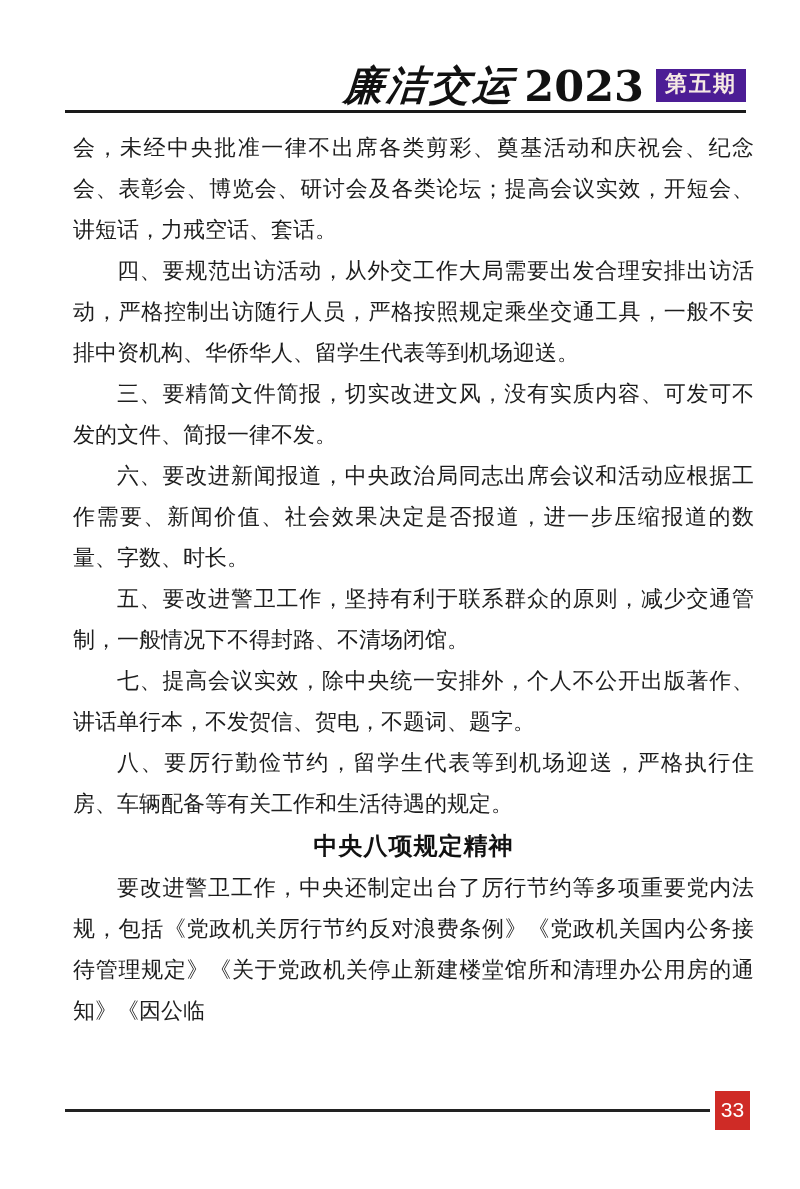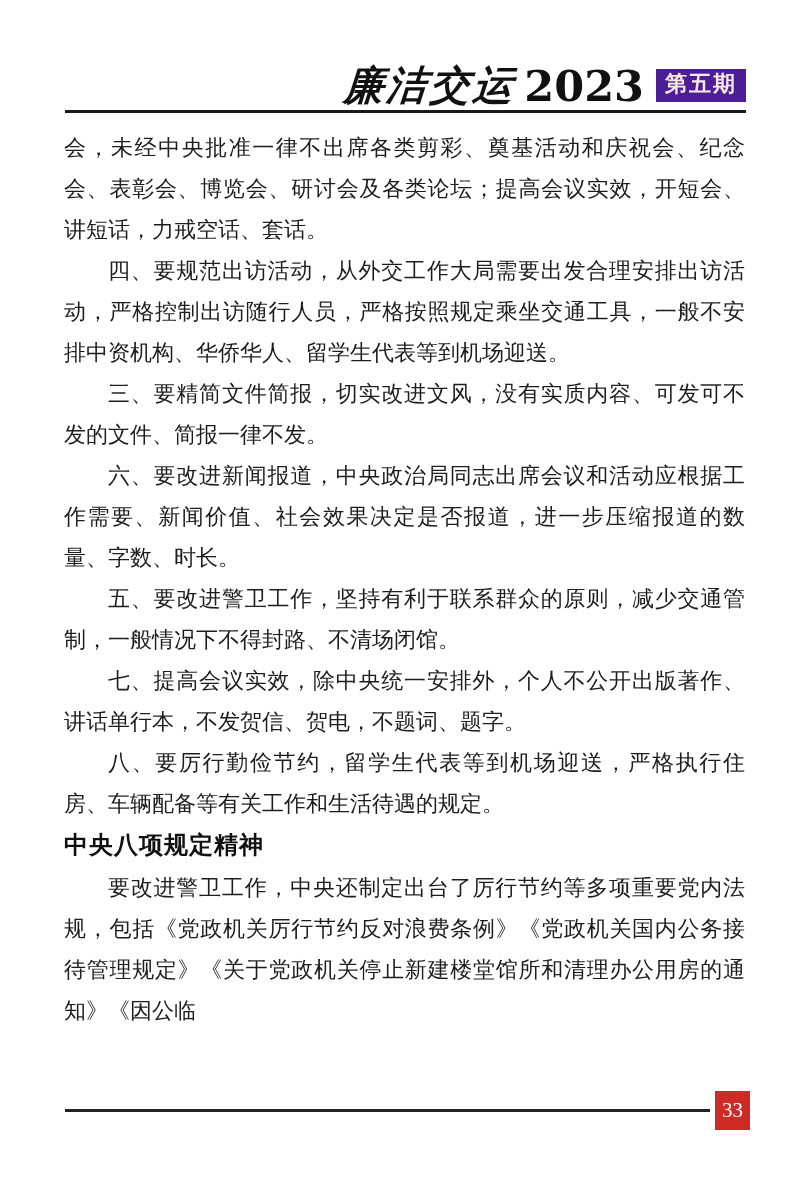--- a/index.html
+++ b/index.html
@@ -56,39 +56,40 @@
     top: 110px;
     height: 3px;
     background: #1a1a1a;
     border-bottom: 2px solid #ffffff;
     box-shadow: 0 4px 0 -2.6px #4a4a4a;
   }
 
   
   .body-text {
     position: absolute;
-    left: 64px;
+    left: 73px;
     width: 681px;
     top: 127px;
     font-family: "Liberation Serif", serif;
     font-size: 22px;
     line-height: 41px;
     color: #1d1d1d;
     text-align: justify;
     text-justify: inter-ideograph;
   }
   .body-text p { margin: 0; }
   .body-text p.indent { text-indent: 2em; }
   .section-heading {
     margin: 0;
-    font-family: Liberation Serif, serif;
+    font-family: Liberation Sans, sans-serif;
     font-weight: bold;
     font-size: 24px;
     line-height: 43px;
     color: #111111;
+    text-align: center;
     letter-spacing: 1px;
   }
 
   
   .page-footer {
     position: absolute;
     left: 65px;
     right: 50px;
     top: 1093px;
     height: 34px;
@@ -100,21 +101,21 @@
     height: 3px;
     background: #222222;
     margin-right: 5px;
   }
   .page-number-box {
     width: 35px;
     height: 39px;
     display: flex;
     align-items: center;
     justify-content: center;
-    font-family: Liberation Serif, serif;
+    font-family: Liberation Sans, sans-serif;
     font-size: 21px;
     color: #ffffff;
   }
 </style>
 </head>
 <body>
 
 <div class="page">
 
   <div class="masthead">

